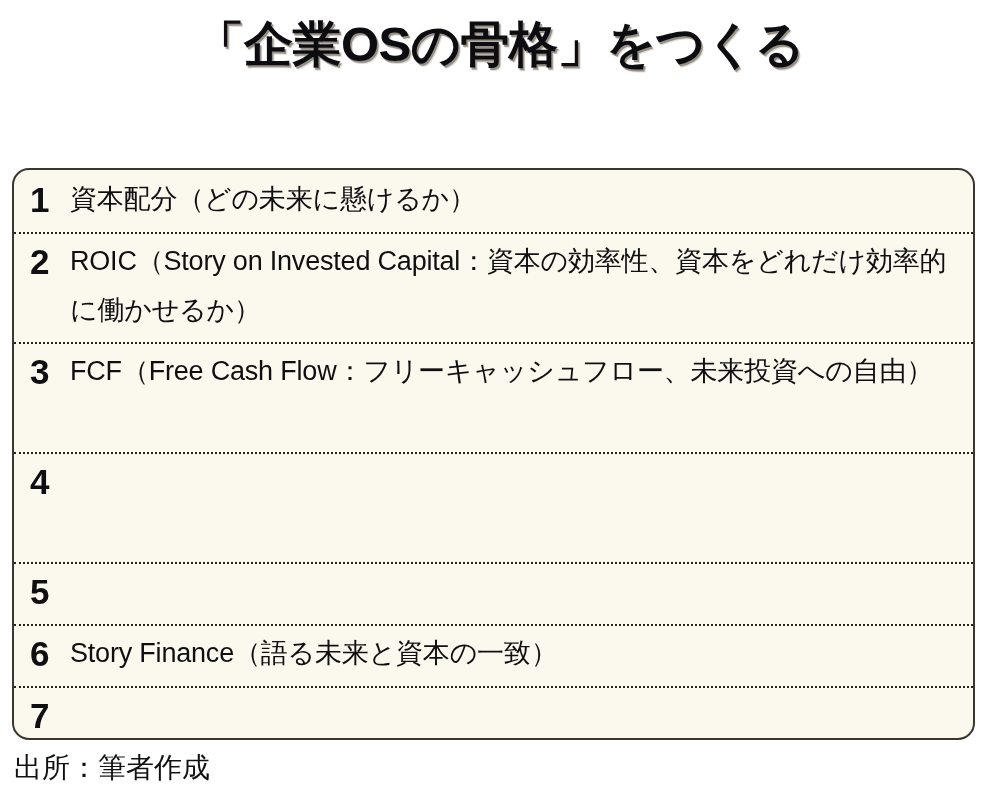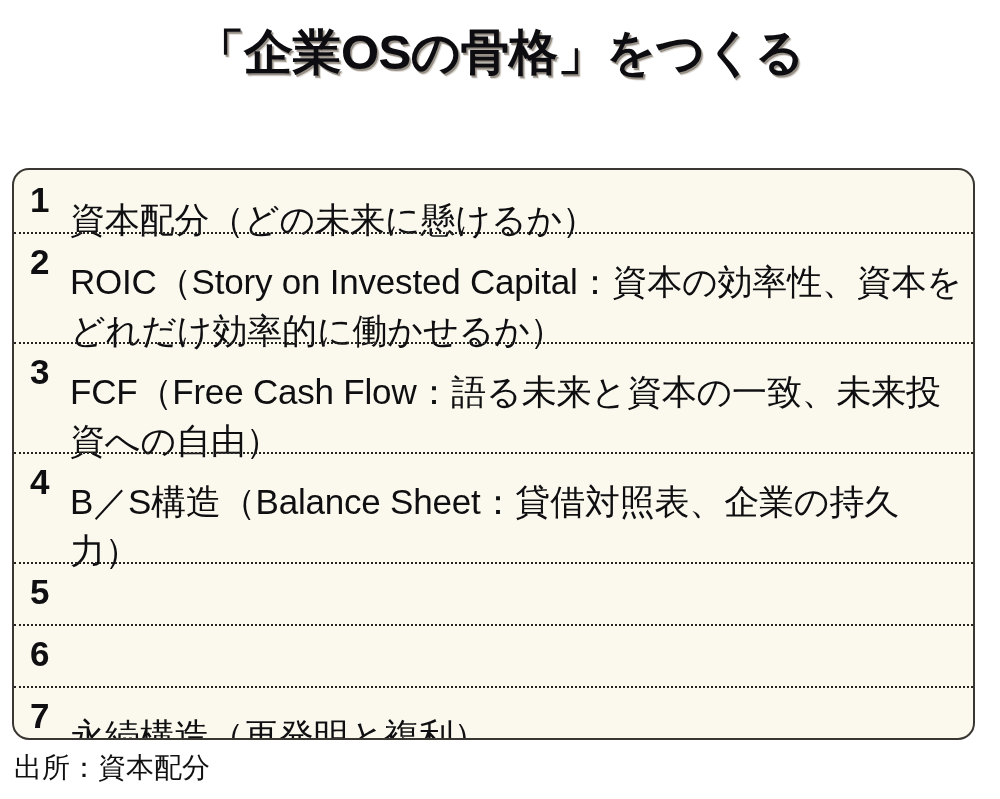--- a/index.html
+++ b/index.html
@@ -13,21 +13,21 @@
     width: 1000px;
     height: 799px;
     font-family: "Liberation Sans", "DejaVu Sans", sans-serif;
     color: #1a1a1a;
     overflow: hidden;
     position: relative;
   }
 
   
   .title-block {
-    padding: 22px 0 0 0;
+    padding: 14px 0 0 0;
     text-align: center;
   }
 
   .title-line {
     font-family: "Liberation Sans", "DejaVu Sans", sans-serif;
     font-weight: bold;
     font-size: 49px;
     line-height: 1.26;
     letter-spacing: -0.5px;
     color: #0d0d11;
@@ -85,27 +85,26 @@
     line-height: 49px;
     color: #0f0f12;
     text-align: left;
     padding-left: 2px;
   }
 
   .row-text {
     flex: 1 1 auto;
     font-family: "Liberation Sans", "DejaVu Sans", sans-serif;
     font-weight: normal;
-    font-size: 35px;
+    font-size: 27px;
     line-height: 49px;
     color: #0f0f12;
     letter-spacing: -0.2px;
     word-break: normal;
     overflow-wrap: break-word;
-    margin-top: 20px;
   }
 
   
   .row.lines-1 { height: 62px; }
   .row.lines-2 { height: 110px; }
 
   
   .source {
     position: absolute;
     left: 14px;
@@ -129,32 +128,31 @@
       <div class="row lines-1">
         <div class="row-num">1</div>
         <div class="row-text">資本配分（どの未来に懸けるか）</div>
       </div>
       <div class="row lines-2">
         <div class="row-num">2</div>
         <div class="row-text">ROIC（Story on Invested Capital：資本の効率性、資本をどれだけ効率的に働かせるか）</div>
       </div>
       <div class="row lines-2">
         <div class="row-num">3</div>
-        <div class="row-text">FCF（Free Cash Flow：語る未来と資本の一致、未来投資への自由）</div>
+        <div class="row-text">FCF（Free Cash Flow：フリーキャッシュフロー、未来投資への自由）</div>
       </div>
       <div class="row lines-2">
         <div class="row-num">4</div>
-        <div class="row-text">B／S構造（Balance Sheet：貸借対照表、企業の持久力）</div>
       </div>
       <div class="row lines-1">
         <div class="row-num">5</div>
       </div>
       <div class="row lines-1">
         <div class="row-num">6</div>
+        <div class="row-text">Story Finance（語る未来と資本の一致）</div>
       </div>
       <div class="row lines-1">
         <div class="row-num">7</div>
-        <div class="row-text">永続構造（再発明と複利）</div>
       </div>
     </div>
 </div>
 
-<div class="source">出所：資本配分</div>
+<div class="source">出所：筆者作成</div>
 
 </body></html>

